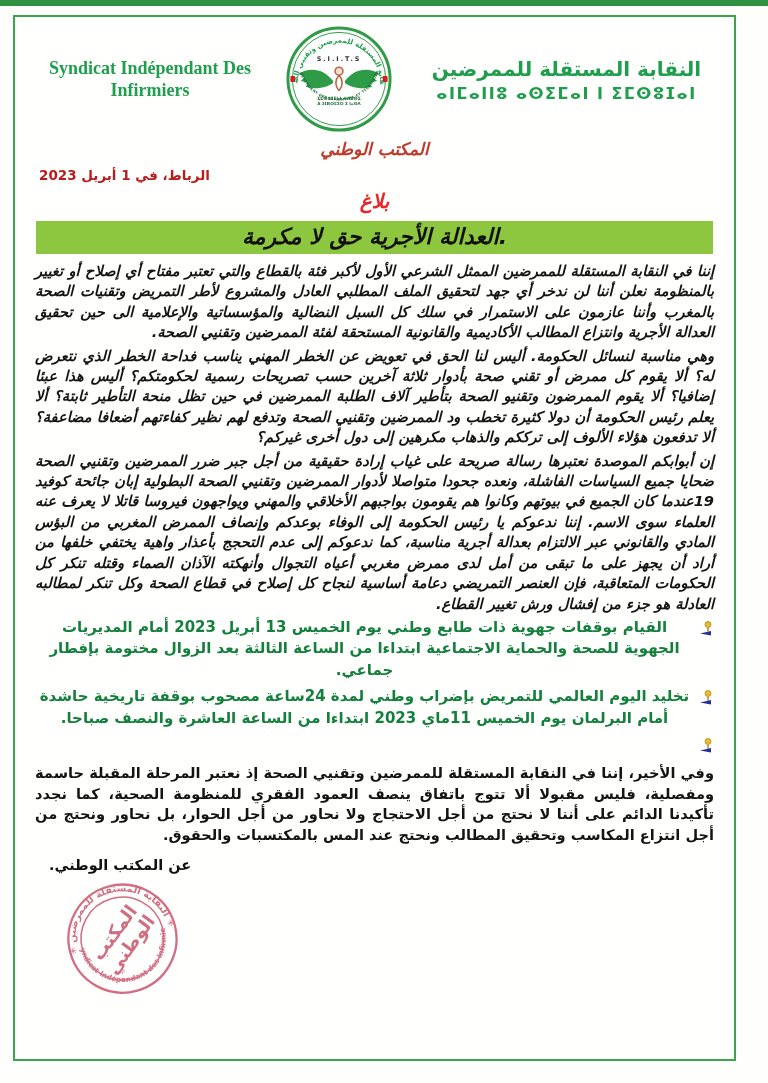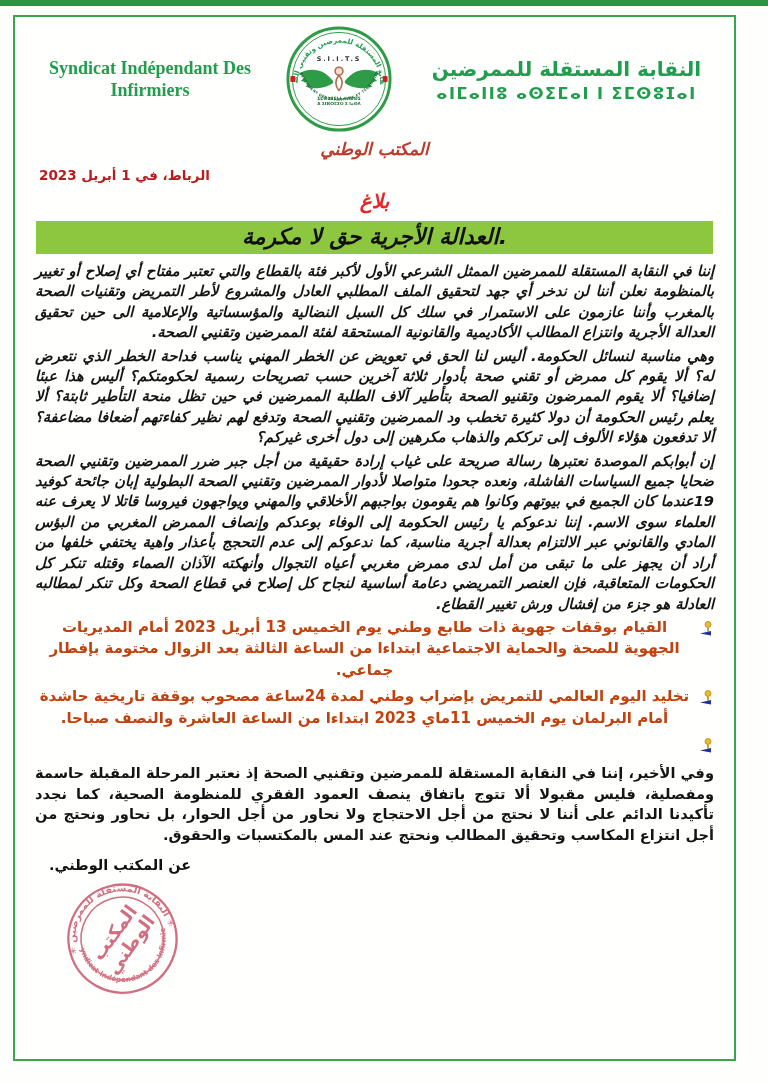--- a/index.html
+++ b/index.html
@@ -44,21 +44,21 @@
   .bodytext p{
     margin:0 0 3px 0;text-align:justify;color:#141414;font-weight:bold;
     font-size:14.6px;line-height:20.4px;font-style:italic;
   }
   .bodytext p.lead-in{margin-bottom:1px;}
   
   .demands{direction:rtl;margin:3px 0 2px 0;}
   .demand{display:flex;direction:rtl;align-items:flex-start;margin:0 0 5px 0;}
   .pin{flex:0 0 20px;padding-top:3px;}
   .demand-text{
-    flex:1;text-align:center;color:#c2410c;font-weight:bold;font-size:15px;line-height:21.5px;
+    flex:1;text-align:center;color:#15803d;font-weight:bold;font-size:15px;line-height:21.5px;
   }
   .closing{direction:rtl;margin-top:5px;}
   .closing p{margin:0;text-align:justify;color:#141414;font-weight:bold;font-size:14.6px;line-height:20.4px;}
   .slogan{
     text-align:center;color:#1fa24e;font-weight:bold;font-size:15.5px;margin-top:14px;direction:rtl;
   }
   .signature{
     direction:rtl;text-align:left;font-weight:bold;font-size:14.5px;color:#111;margin-top:12px;padding-left:14px;
   }
   .stamp-wrap{margin-top:0px;margin-left:8px;width:160px;height:135px;}

